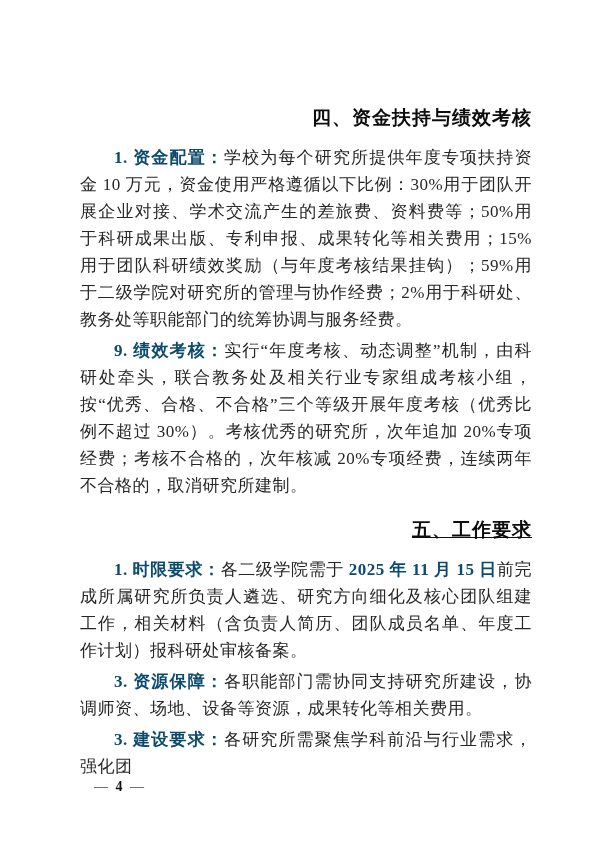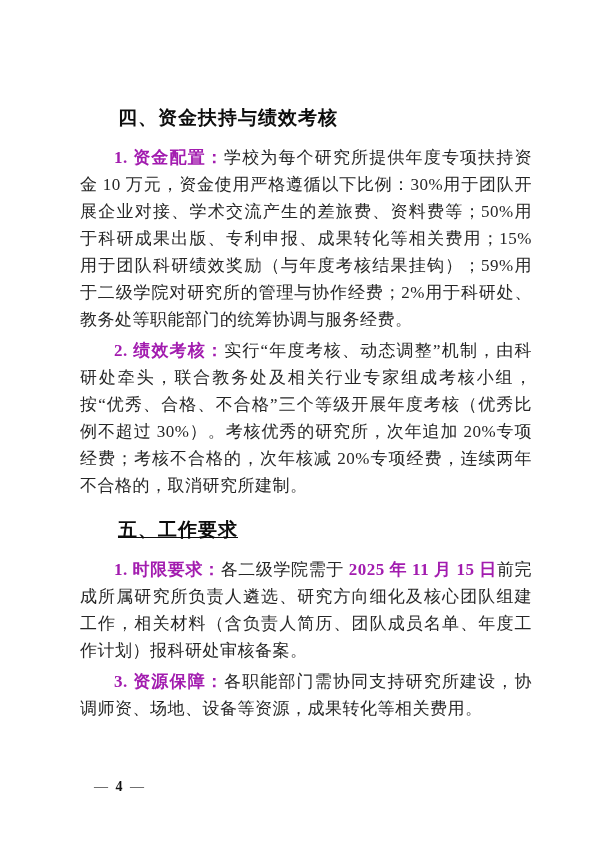--- a/index.html
+++ b/index.html
@@ -24,36 +24,37 @@
   }
   .section-heading {
     font-family: "Liberation Sans", "DejaVu Sans", sans-serif;
     font-weight: 700;
     font-size: 19px;
     line-height: 27px;
     color: #0d0d0d;
     margin: 0 0 13px 0;
     text-indent: 2em;
     letter-spacing: 1px;
+    text-align: right;
   }
   .section + .section .section-heading {
     margin-top: 17px;
     text-decoration: underline;
   }
   .para {
     font-size: 17px;
     line-height: 27px;
     margin: 0 0 4px 0;
     text-indent: 2em;
     text-align: justify;
     letter-spacing: 0.5px;
   }
   .para .bold {
     font-weight: 700;
-    color: #a21caf;
+    color: #0c4a6e;
     margin-top: 16px;
   }
   .page-footer {
     position: absolute;
     left: 94px;
     top: 778px;
     font-size: 14px;
     line-height: 18px;
     color: #3c3c3c;
     letter-spacing: 2px;
@@ -64,22 +65,23 @@
   }
 </style>
 </head>
 <body>
 
 <div class="page">
   <main class="content" id="content">
       <section class="section">
         <h2 class="section-heading">四、资金扶持与绩效考核</h2>
         <p class="para"><span class="run bold">1. 资金配置：</span><span class="run">学校为每个研究所提供年度专项扶持资金 10 万元，资金使用严格遵循以下比例：30%用于团队开展企业对接、学术交流产生的差旅费、资料费等；50%用于科研成果出版、专利申报、成果转化等相关费用；15%用于团队科研绩效奖励（与年度考核结果挂钩）；59%用于二级学院对研究所的管理与协作经费；2%用于科研处、教务处等职能部门的统筹协调与服务经费。</span></p>
-        <p class="para"><span class="run bold">2. 绩效考核：</span><span class="run">实行“年度考核、动态调整”机制，由科研处牵头，联合教务处及相关行业专家组成考核小组，按“优秀、合格、不合格”三个等级开展年度考核（优秀比例不超过 30%）。考核优秀的研究所，次年追加 20%专项经费；考核不合格的，次年核减 20%专项经费，连续两年不合格的，取消研究所建制。</span></p>
+        <p class="para"><span class="run bold">9. 绩效考核：</span><span class="run">实行“年度考核、动态调整”机制，由科研处牵头，联合教务处及相关行业专家组成考核小组，按“优秀、合格、不合格”三个等级开展年度考核（优秀比例不超过 30%）。考核优秀的研究所，次年追加 20%专项经费；考核不合格的，次年核减 20%专项经费，连续两年不合格的，取消研究所建制。</span></p>
       </section>
       <section class="section">
         <h2 class="section-heading">五、工作要求</h2>
         <p class="para"><span class="run bold">1. 时限要求：</span><span class="run">各二级学院需于 </span><span class="run bold">2025 年 11 月 15 日</span><span class="run">前完成所属研究所负责人遴选、研究方向细化及核心团队组建工作，相关材料（含负责人简历、团队成员名单、年度工作计划）报科研处审核备案。</span></p>
         <p class="para"><span class="run bold">3. 资源保障：</span><span class="run">各职能部门需协同支持研究所建设，协调师资、场地、设备等资源，成果转化等相关费用。</span></p>
+        <p class="para"><span class="run bold">3. 建设要求：</span><span class="run">各研究所需聚焦学科前沿与行业需求，强化团</span></p>
       </section>
     </main>
   <footer class="page-footer"><span>—</span> <span class="pnum">4</span> <span>—</span></footer>
 </div>
 
 </body></html>

